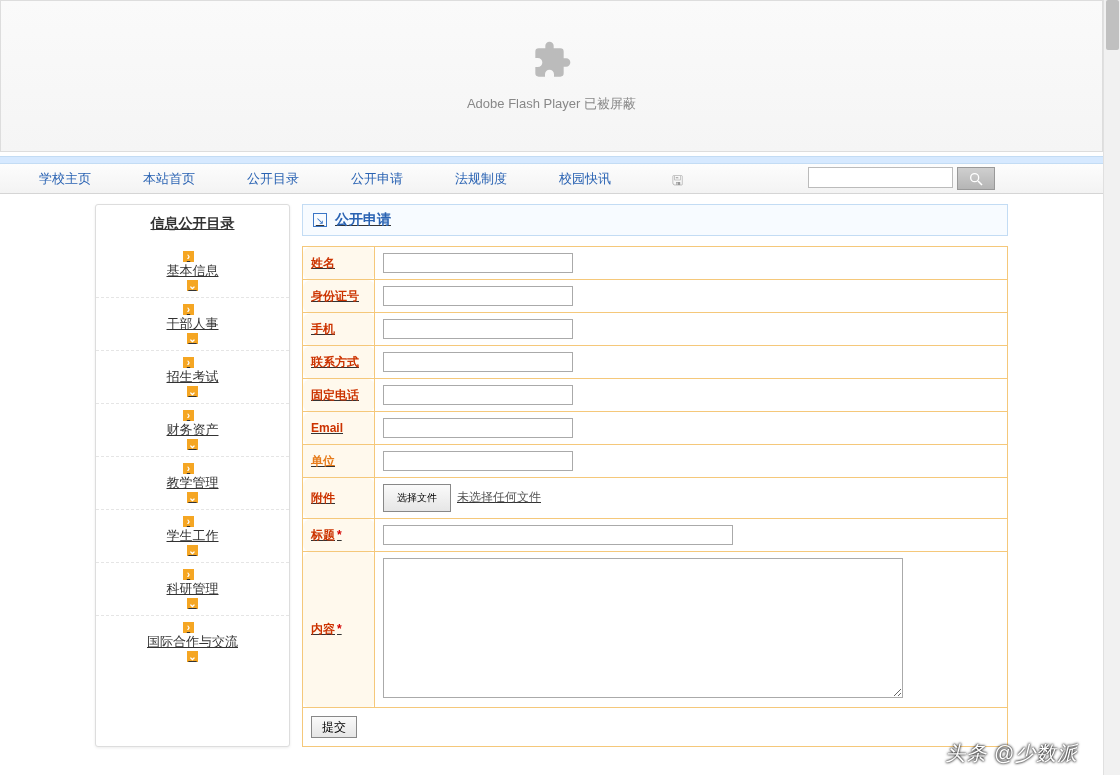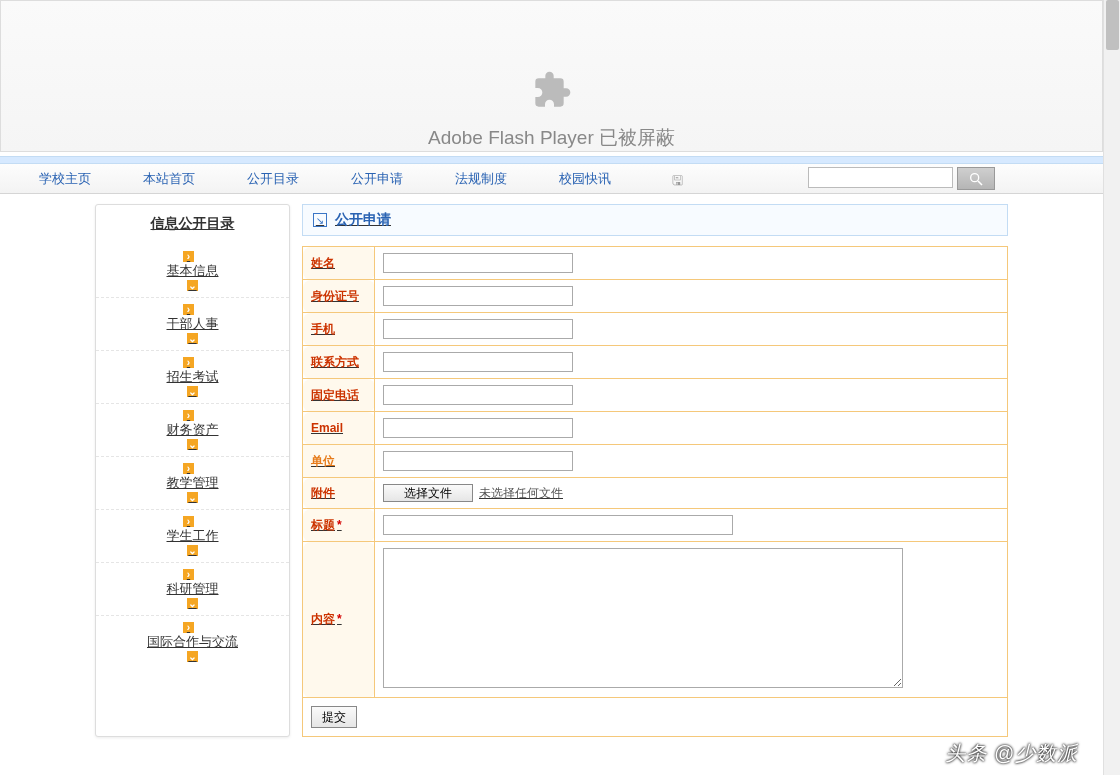--- a/index.html
+++ b/index.html
@@ -5,21 +5,21 @@
 * { box-sizing: border-box; margin: 0; padding: 0; }
 body { font-family: "Microsoft YaHei", Arial, sans-serif; font-size: 12px; background: #fff; color: #333; width: 1120px; height: 775px; overflow: hidden; position: relative; }
 
 .scrollbar { position: absolute; right: 0; top: 0; width: 17px; height: 775px; background: #f1f1f1; border-left: 1px solid #e0e0e0; }
 .scrollbar-thumb { position: absolute; top: 0; left: 2px; width: 13px; height: 50px; background: #c0c0c0; border-radius: 2px; }
 .scrollbar-arrow { position: absolute; left: 0; width: 17px; height: 17px; display: flex; align-items: center; justify-content: center; color: #888; font-size: 9px; }
 .scrollbar-arrow.top { top: 0; }
 
 .content-wrap { width: 1103px; height: 775px; position: relative; }
 
-.flash-banner { height: 152px; background: linear-gradient(#fafafa,#f5f5f5); border: 1px solid #ddd; display: flex; flex-direction: column; align-items: center; justify-content: flex-end; color: #888; font-size: 19px; position: relative; margin: 0; }
+.flash-banner { height: 152px; background: linear-gradient(#fafafa,#f5f5f5); border: 1px solid #ddd; display: flex; flex-direction: column; align-items: center; justify-content: center; color: #888; font-size: 13px; position: relative; margin: 0; }
 .puzzle { width: 40px; height: 40px; margin-bottom: 15px; fill: #bbb; }
 
 .blue-sep { height: 8px; background: #d6e9ff; border-top: 1px solid #c3dcf4; border-bottom: 1px solid #c3dcf4; margin-top: 4px; }
 
 .navbar { height: 30px; background: linear-gradient(#fdfdfd,#f3f3f3); border-bottom: 1px solid #d5d5d5; display: flex; align-items: center; padding-left: 39px; position: relative; }
 .nav-item { color: #2a63b3; font-size: 13px; margin-right: 52px; cursor: pointer; }
 .print-icon { position: absolute; left: 672px; top: 7px; width: 14px; height: 14px; color: #999; font-size: 13px; }
 .search-box { position: absolute; right: 150px; top: 3px; width: 145px; height: 21px; border: 1px solid #bbb; background: #fff; padding: 0 4px; font-size: 12px; }
 .search-btn { position: absolute; right: 108px; top: 3px; width: 38px; height: 23px; background: linear-gradient(#cfcfcf,#b5b5b5); border: 1px solid #999; display: flex; align-items: center; justify-content: center; cursor: pointer; }
 .search-btn svg { width: 16px; height: 16px; fill: #fff; stroke: #fff; }
@@ -43,21 +43,21 @@
 
 .form-table { width: 100%; border-collapse: collapse; margin-top: 10px; }
 .form-table td { border: 1px solid #f5c87a; padding: 6px 8px; vertical-align: middle; }
 .label-cell { width: 72px; background: #fff9ed; text-align: left; font-size: 12px; font-weight: bold; white-space: nowrap; }
 .label-red { color: #cc3300; border-radius: 8px; }
 .label-orange { color: #e67b1a; }
 .star { color: #d40000; font-weight: bold; margin-left: 2px; }
 .input-cell { background: #fff; }
 .txt { width: 190px; height: 20px; border: 1px solid #aaa; padding: 0 3px; font-size: 12px; }
 .txt.wide { width: 350px; }
-.file-btn { height: 18px; font-size: 12px; padding: 0 20px; border: 1px solid #888; background: linear-gradient(#fafafa,#e6e6e6); cursor: pointer; }
+.file-btn { height: 28px; font-size: 10px; padding: 0 13px; border: 1px solid #888; background: linear-gradient(#fafafa,#e6e6e6); cursor: pointer; }
 .file-hint { margin-left: 6px; color: #555; font-size: 12px; }
 .textarea { width: 520px; height: 140px; border: 1px solid #aaa; padding: 3px; font-size: 12px; font-family: inherit; resize: both; }
 .submit-row td { background: #fff; padding: 8px; }
 .submit-btn { height: 22px; padding: 0 10px; border: 1px solid #888; background: linear-gradient(#fafafa,#e6e6e6); cursor: pointer; font-size: 12px; }
 
 .watermark { position: absolute; right: 25px; bottom: 8px; font-size: 20px; font-style: italic; color: #fff; text-shadow: 0 0 3px rgba(0,0,0,0.9), 0 0 2px rgba(0,0,0,0.9); font-weight: 500; letter-spacing: 1px; }
 </style>
 </head>
 <body>
 

